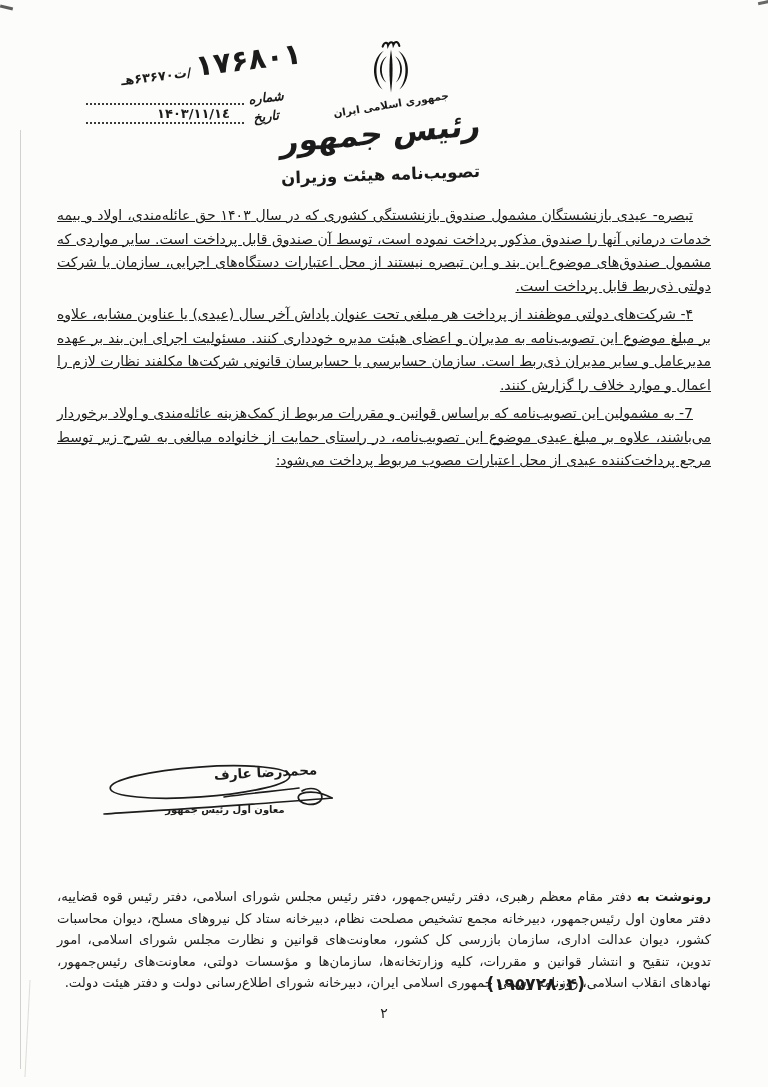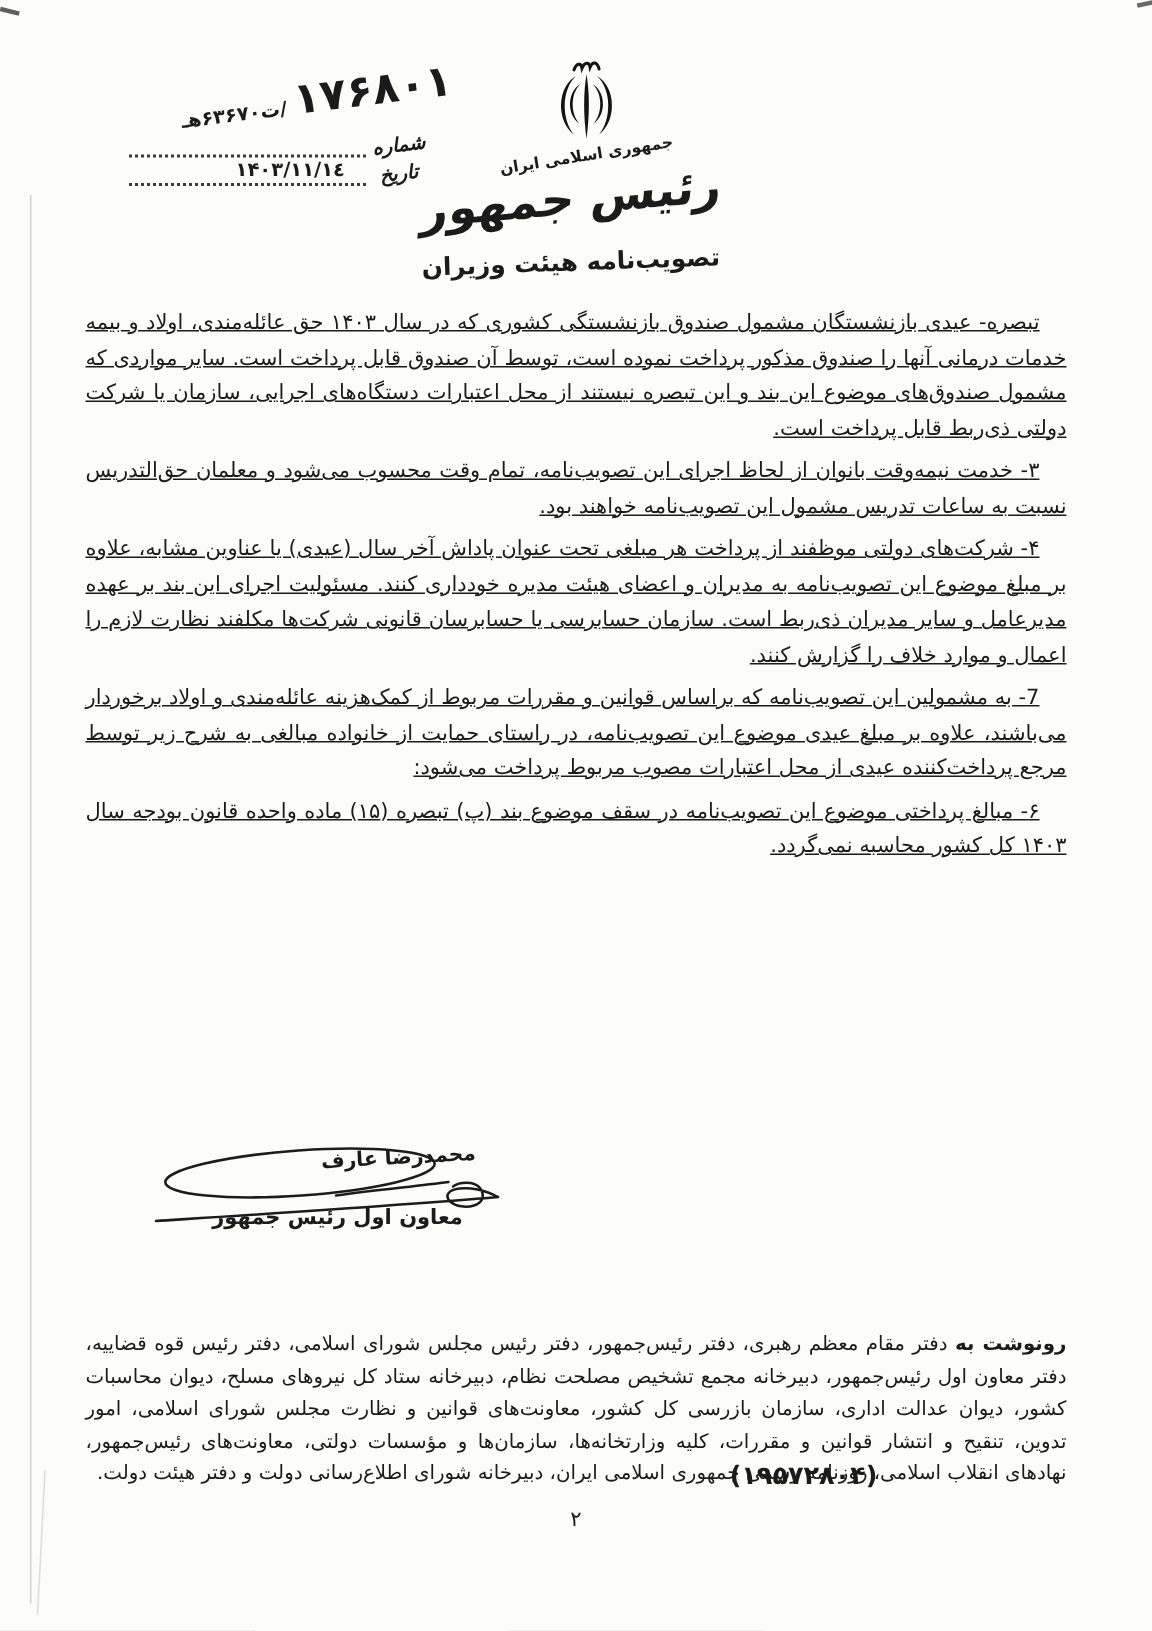--- a/index.html
+++ b/index.html
@@ -36,21 +36,21 @@
   .document-body{
     position:absolute;top:204px;right:57px;left:57px;direction:rtl;
     text-align:justify;font-size:14px;line-height:23.5px;
   }
   .document-body p{margin:0 0 5px;text-indent:18px;text-decoration:underline;}
   .document-body p.item{margin:0;}
 
   
   .signature{position:absolute;top:746px;left:92px;width:330px;height:104px;direction:rtl;}
   .sig-name{position:absolute;top:18px;left:122px;font-size:13.5px;font-weight:bold;transform:rotate(-3deg);white-space:nowrap;}
-  .sig-title{position:absolute;top:58px;left:38px;width:190px;text-align:center;font-size:14px;font-weight:bold;white-space:nowrap;}
+  .sig-title{position:absolute;top:58px;left:38px;width:190px;text-align:center;font-size:10px;font-weight:bold;white-space:nowrap;}
   .sig-svg{position:absolute;inset:0;}
 
   
   .cc{position:absolute;top:854px;right:57px;left:57px;direction:rtl;text-align:justify;font-size:13.2px;line-height:21.5px;margin-top:32px;}
   .cc-lead{font-weight:bold;}
   .refcode{position:absolute;top:974px;right:57px;left:57px;direction:rtl;text-align:right;padding-right:126px;font-size:17px;font-weight:bold;}
 
   .page-number{position:absolute;top:1005px;left:0;right:0;text-align:center;font-size:14px;}
 </style>
 </head>
@@ -95,24 +95,22 @@
     <div class="stamp-row">
       <span class="stamp-label">تاریخ</span>
       <span class="dotted">
         <span class="date-value">۱۴۰۳/۱۱/۱٤</span>
       </span>
     </div>
   </div>
 
   <div class="document-body">
     <p>تبصره- عیدی بازنشستگان مشمول صندوق بازنشستگی کشوری که در سال ۱۴۰۳ حق عائله‌مندی، اولاد و بیمه خدمات درمانی آنها را صندوق مذکور پرداخت نموده است، توسط آن صندوق قابل پرداخت است. سایر مواردی که مشمول صندوق‌های موضوع این بند و این تبصره نیستند از محل اعتبارات دستگاه‌های اجرایی، سازمان یا شرکت دولتی ذی‌ربط قابل پرداخت است.</p>
-    <p>۳- خدمت نیمه‌وقت بانوان از لحاظ اجرای این تصویب‌نامه، تمام وقت محسوب می‌شود و معلمان حق‌التدریس نسبت به ساعات تدریس مشمول این تصویب‌نامه خواهند بود.</p>
     <p>۴- شرکت‌های دولتی موظفند از پرداخت هر مبلغی تحت عنوان پاداش آخر سال (عیدی) یا عناوین مشابه، علاوه بر مبلغ موضوع این تصویب‌نامه به مدیران و اعضای هیئت مدیره خودداری کنند. مسئولیت اجرای این بند بر عهده مدیرعامل و سایر مدیران ذی‌ربط است. سازمان حسابرسی یا حسابرسان قانونی شرکت‌ها مکلفند نظارت لازم را اعمال و موارد خلاف را گزارش کنند.</p>
     <p>7- به مشمولین این تصویب‌نامه که براساس قوانین و مقررات مربوط از کمک‌هزینه عائله‌مندی و اولاد برخوردار می‌باشند، علاوه بر مبلغ عیدی موضوع این تصویب‌نامه، در راستای حمایت از خانواده مبالغی به شرح زیر توسط مرجع پرداخت‌کننده عیدی از محل اعتبارات مصوب مربوط پرداخت می‌شود:</p>
-    <p>۶- مبالغ پرداختی موضوع این تصویب‌نامه در سقف موضوع بند (پ) تبصره (۱۵) ماده واحده قانون بودجه سال ۱۴۰۳ کل کشور محاسبه نمی‌گردد.</p>
   </div>
 
   <div class="signature">
     <svg class="sig-svg" width="330" height="104" viewBox="0 0 330 104">
       <g fill="none" stroke="#1c1c1c" stroke-width="1.7" stroke-linecap="round">
         <ellipse cx="108" cy="36" rx="90" ry="15" transform="rotate(-4 108 36)"></ellipse>
         <path d="M132 51 C 160 47, 185 45, 207 42"></path>
         <path d="M12 68 C 90 63, 170 58, 240 52"></path>
         <path d="M240 52 C 222 42, 200 46, 208 55 C 216 62, 236 58, 228 46 C 224 41, 214 42, 210 45"></path>
       </g>

